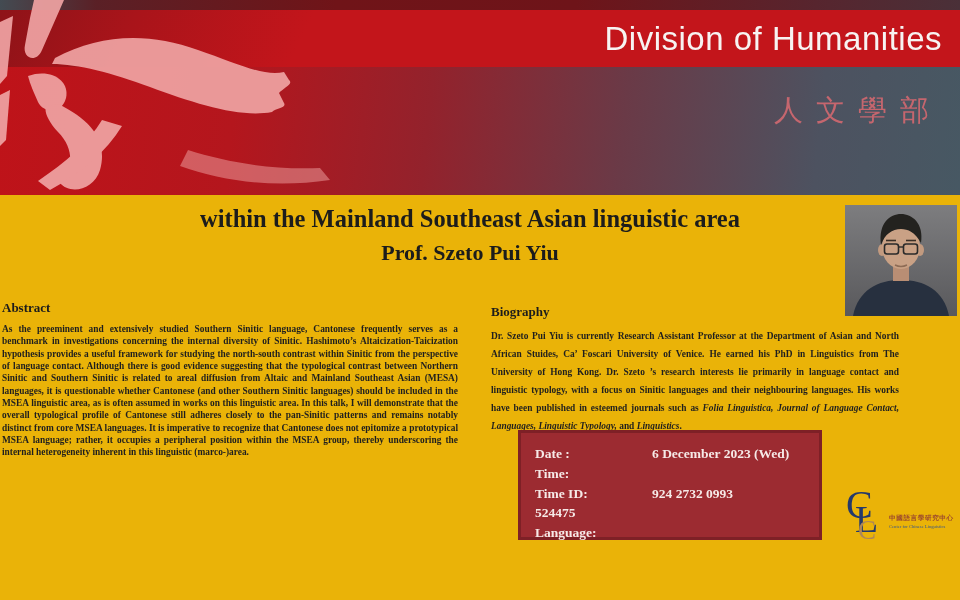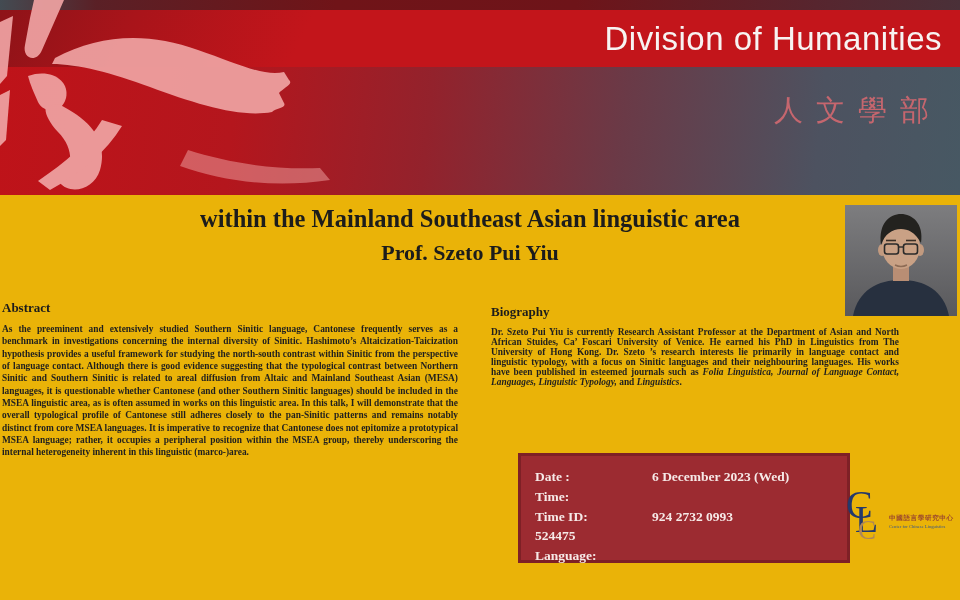--- a/index.html
+++ b/index.html
@@ -32,26 +32,26 @@
 
   
   .photo { position:absolute; top:205px; left:845px; width:112px; height:111px; }
 
   
   .col-heading { position:absolute; font-size:13px; font-weight:700; }
   .abstract-heading { top:300px; left:2px; }
   .bio-heading { top:304px; left:491px;text-align:right; }
   .body-text { position:absolute; font-weight:700; text-align:justify; color:#1f1f1f; }
   .abstract-body { top:323px; left:2px; width:456px; font-size:9.4px; line-height:12.35px; }
-  .bio-body { top:327px; left:491px; width:408px; font-size:9.4px; line-height:10px; }
+  .bio-body { top:327px; left:491px; width:408px; font-size:9.4px; line-height:18px; }
 
   
-  .details-box { position:absolute; top:430px; left:518px; width:332px; height:110px;
+  .details-box { position:absolute; top:430px; left:518px; width:304px; height:110px;
     background:var(--box-bg,#9c2b31); border:3px solid var(--box-border,#7e2026);
-    padding:11px 4px 0 14px;margin-top:23px; }
+    padding:11px 4px 0 14px; }
   .drow { display:grid; grid-template-columns:117px 1fr; line-height:19.8px; }
   .dlabel, .dvalue { font-size:13.5px; font-weight:700; color:var(--box-text,#f6e9e7); white-space:nowrap; }
 
   
   .logo { position:absolute; top:477px; left:845px; width:112px; display:flex; align-items:flex-end; }
   .logo-mark { flex:0 0 auto; }
   .logo-mark text { font-family:"Liberation Serif","DejaVu Serif",serif; }
   .logo-textblock { margin-left:2px; padding-bottom:14px; }
   .logo-zh { font-size:6.6px; letter-spacing:0.6px; color:var(--logo-zh,#9c4a2e); white-space:nowrap; font-weight:700; }
   .logo-en { font-size:4.6px; color:var(--logo-en,#35568e); white-space:nowrap; margin-top:1px; }

